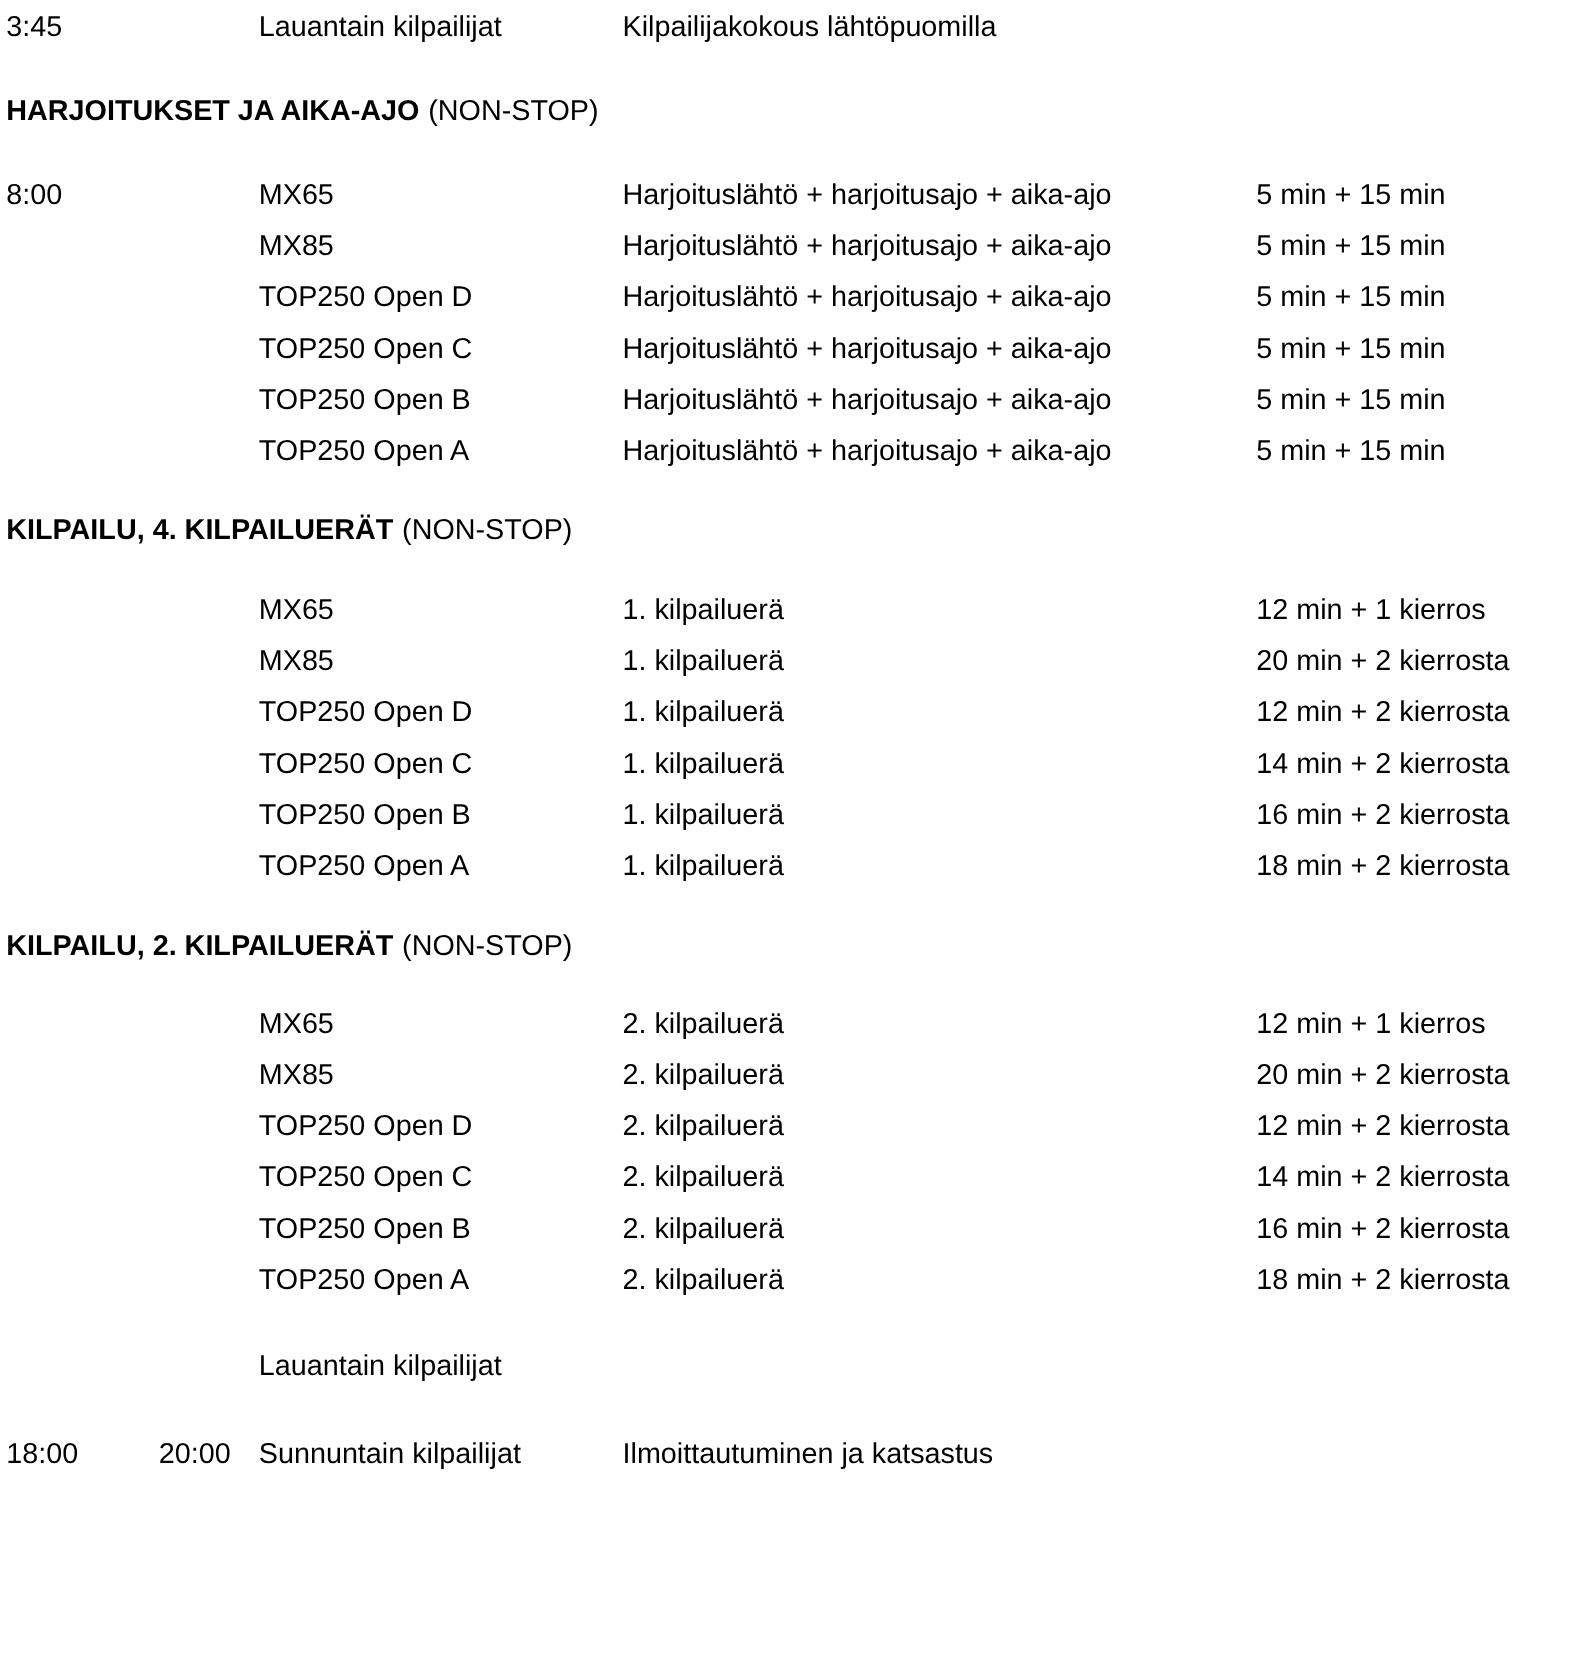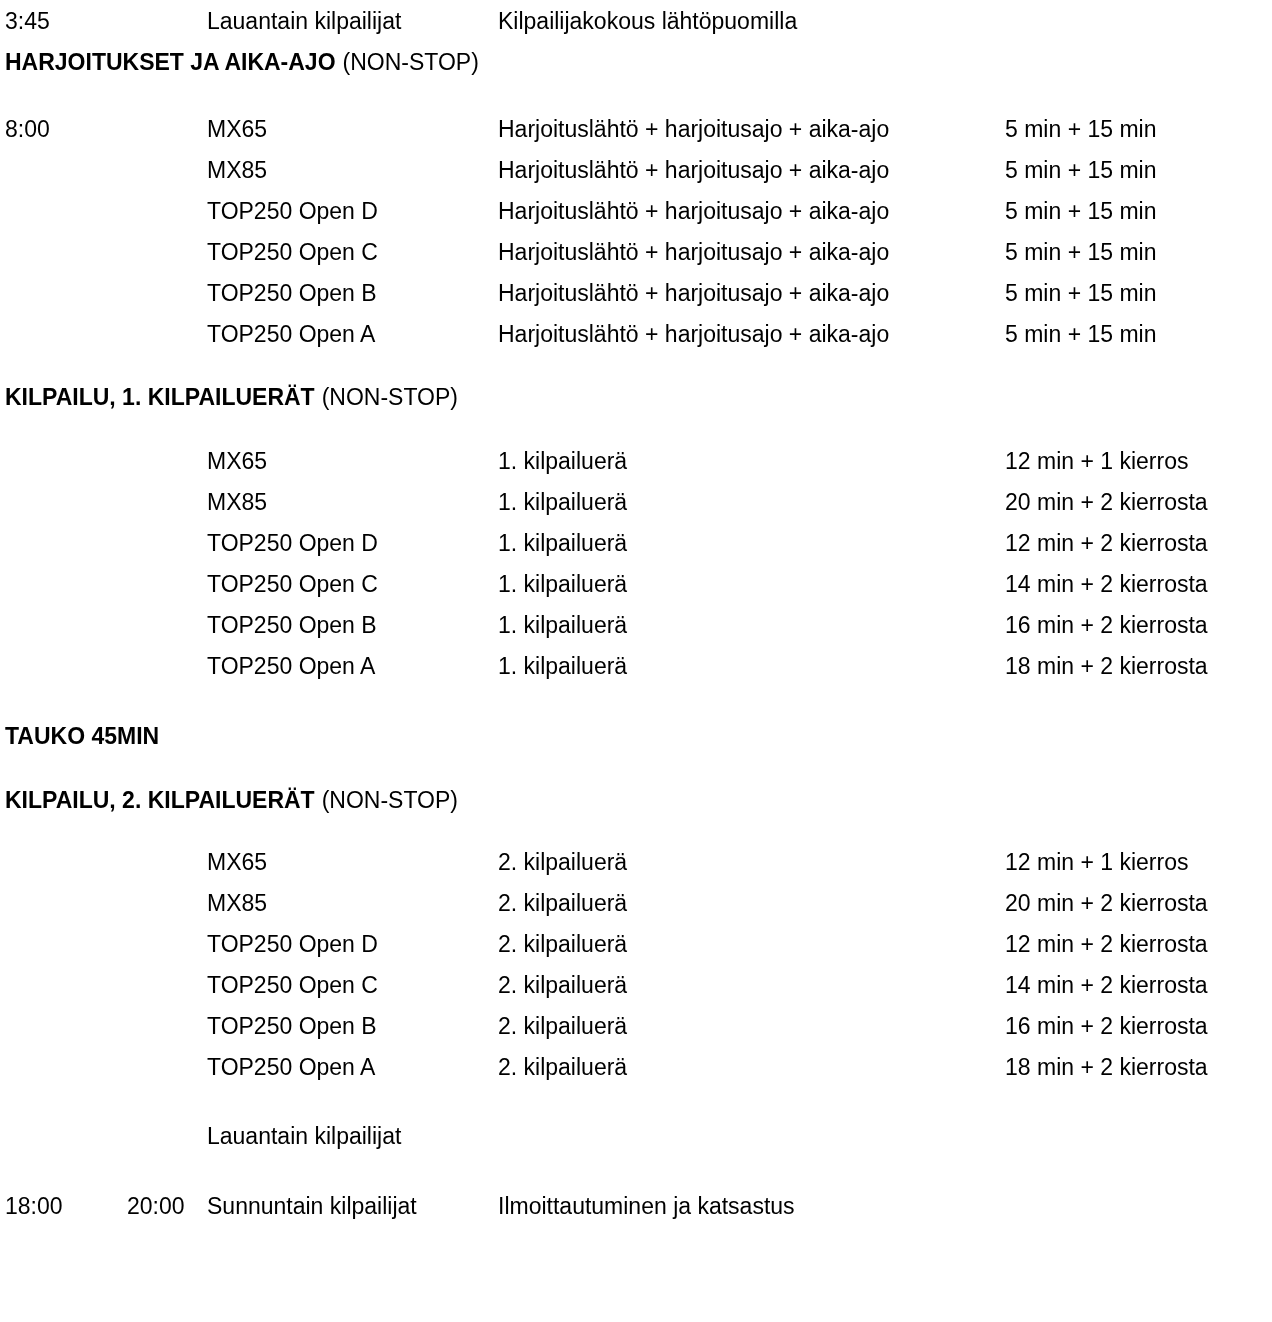--- a/index.html
+++ b/index.html
@@ -24,21 +24,21 @@
   .cell { overflow: visible; white-space: nowrap; }
   .heading {
     height: 41px;
     line-height: 41px;
     white-space: nowrap;
   }
   .bold { font-weight: 700; }
   .suffix { margin-left: 7px; font-weight: 400; }
 
   
-  .h-practice { }
+  .h-practice { margin-top: 26px; }
   .t-practice { margin-top: 26px; }
   .h-break1   { margin-top: 32px; }
   .h-race1    { margin-top: 22px; }
   .t-race1    { margin-top: 23px; }
   .h-break2   { margin-top: 29px; }
   .h-race2    { margin-top: 23px; }
   .t-race2    { margin-top: 21px; }
   .r-awards   { margin-top: 28px; }
   .r-reg      { margin-top: 29px; }
 </style>
@@ -99,21 +99,21 @@
       <div class="cell"></div>
       <div class="cell"></div>
       <div class="cell">TOP250 Open A</div>
       <div class="cell">Harjoituslähtö + harjoitusajo + aika-ajo</div>
       <div class="cell">5 min + 15 min</div>
     </div>
   </div>
 
 
   <div class="heading h-race1">
-    <span class="bold">KILPAILU, 1. KILPAILUERÄT</span><span class="suffix">(NON-STOP)</span>
+    <span class="bold">KILPAILU, 4. KILPAILUERÄT</span><span class="suffix">(NON-STOP)</span>
   </div>
 
   <div class="t-race1">
     <div class="row">
       <div class="cell"></div>
       <div class="cell"></div>
       <div class="cell">MX65</div>
       <div class="cell">1. kilpailuerä</div>
       <div class="cell">12 min + 1 kierros</div>
     </div>
@@ -147,23 +147,20 @@
     </div>
     <div class="row">
       <div class="cell"></div>
       <div class="cell"></div>
       <div class="cell">TOP250 Open A</div>
       <div class="cell">1. kilpailuerä</div>
       <div class="cell">18 min + 2 kierrosta</div>
     </div>
   </div>
 
-  <div class="heading h-break2">
-    <span class="bold">TAUKO 45MIN</span>
-  </div>
 
   <div class="heading h-race2">
     <span class="bold">KILPAILU, 2. KILPAILUERÄT</span><span class="suffix">(NON-STOP)</span>
   </div>
 
   <div class="t-race2">
     <div class="row">
       <div class="cell"></div>
       <div class="cell"></div>
       <div class="cell">MX65</div>

